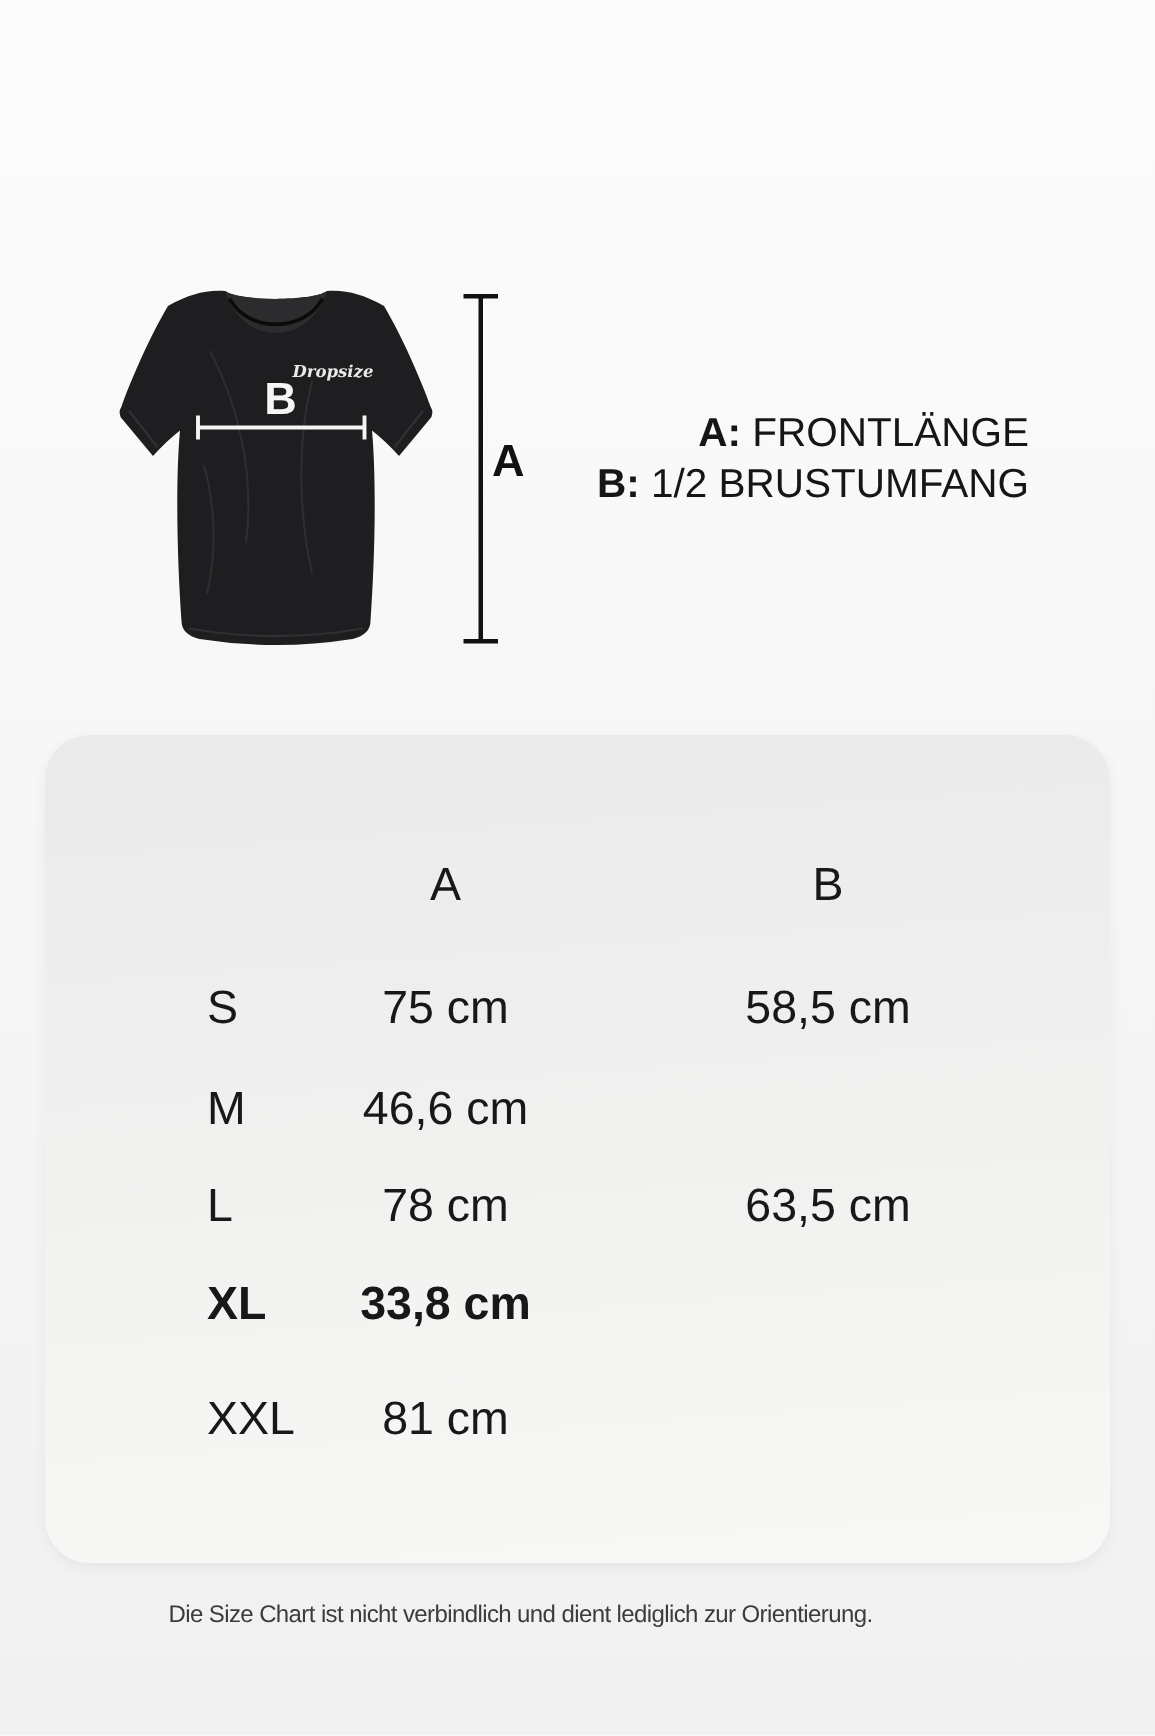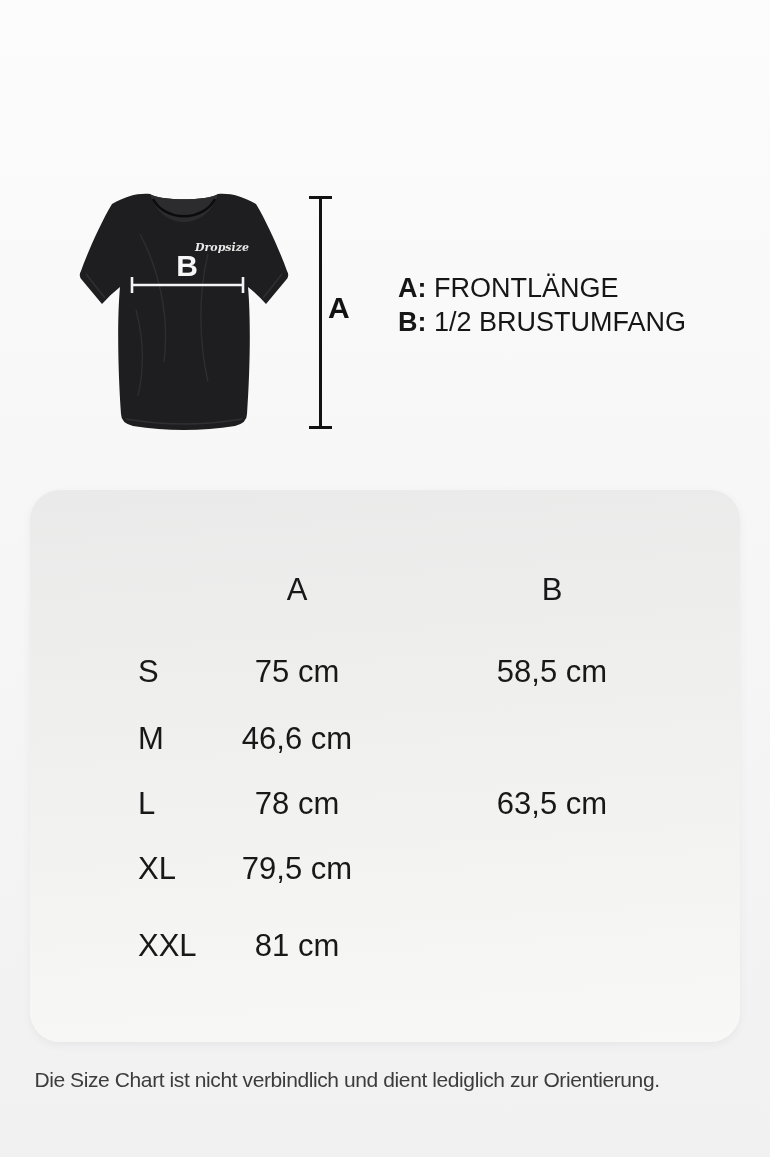--- a/index.html
+++ b/index.html
@@ -23,44 +23,44 @@
   }
 
   
   .tee-svg{left:78px;top:190px;width:212px;height:242px;}
   .a-line{left:319px;top:197px;width:3px;height:231px;background:#121212;}
   .a-cap{width:23px;height:3px;background:#121212;left:309px;}
   .a-cap.top{top:196px;}
   .a-cap.bottom{top:426px;}
   .a-label{left:328px;top:291px;font-size:30px;font-weight:600;color:#121212;}
 
-  .legend{left:398px;top:271px;color:#161616;}
+  .legend{left:398px;top:271px;color:#161616;text-align:right;}
   .legend-row{font-size:27px;line-height:34px;white-space:nowrap;}
   .legend-key{font-weight:bold;}
 
   
   .panel{
     left:30px;top:490px;width:710px;height:552px;border-radius:30px;
     background:linear-gradient(176deg,#eaeaea 0%,#f0f0ef 45%,#f8f8f7 100%);
     box-shadow:0 3px 10px rgba(0,0,0,0.05);
   }
   .trow{position:absolute;height:44px;width:710px;left:0;}
   .tcell{position:absolute;top:0;height:44px;display:flex;align-items:center;
          font-size:31px;color:#181818;}
   .tcell.colA{left:137px;width:260px;justify-content:center;}
   .tcell.colB{left:392px;width:260px;justify-content:center;}
   .tcell.size{left:108px;width:150px;justify-content:flex-start;}
   .trow.header{top:78px;}
   .trow.r0{top:160px;} .trow.r1{top:227px;} .trow.r2{top:292px;}
-  .trow.r3{top:357px;} .trow.r4{top:422px;margin-top:12px;}
+  .trow.r3{top:357px;font-weight:bold;} .trow.r4{top:422px;margin-top:12px;}
 
   
   .disclaimer{
     left:0;top:1068px;width:694px;text-align:center;
-    font-size:21px;letter-spacing:-0.4px;color:#3c3c3c;
+    font-size:16px;letter-spacing:-0.4px;color:#3c3c3c;
   }
 </style>
 </head>
 <body>
 
 <div class="canvas">
 
 
   <svg class="abs tee-svg" viewBox="0 0 212 242">
 
@@ -129,21 +129,21 @@
     </div>
 
     <div class="trow r2">
       <div class="tcell size">L</div>
       <div class="tcell colA">78 cm</div>
       <div class="tcell colB">63,5 cm</div>
     </div>
 
     <div class="trow r3">
       <div class="tcell size">XL</div>
-      <div class="tcell colA">79,5 cm</div>
+      <div class="tcell colA">33,8 cm</div>
     </div>
 
     <div class="trow r4">
       <div class="tcell size">XXL</div>
       <div class="tcell colA">81 cm</div>
     </div>
 
   </div>
 
   <div class="abs disclaimer">Die Size Chart ist nicht verbindlich und dient lediglich zur Orientierung.</div>

